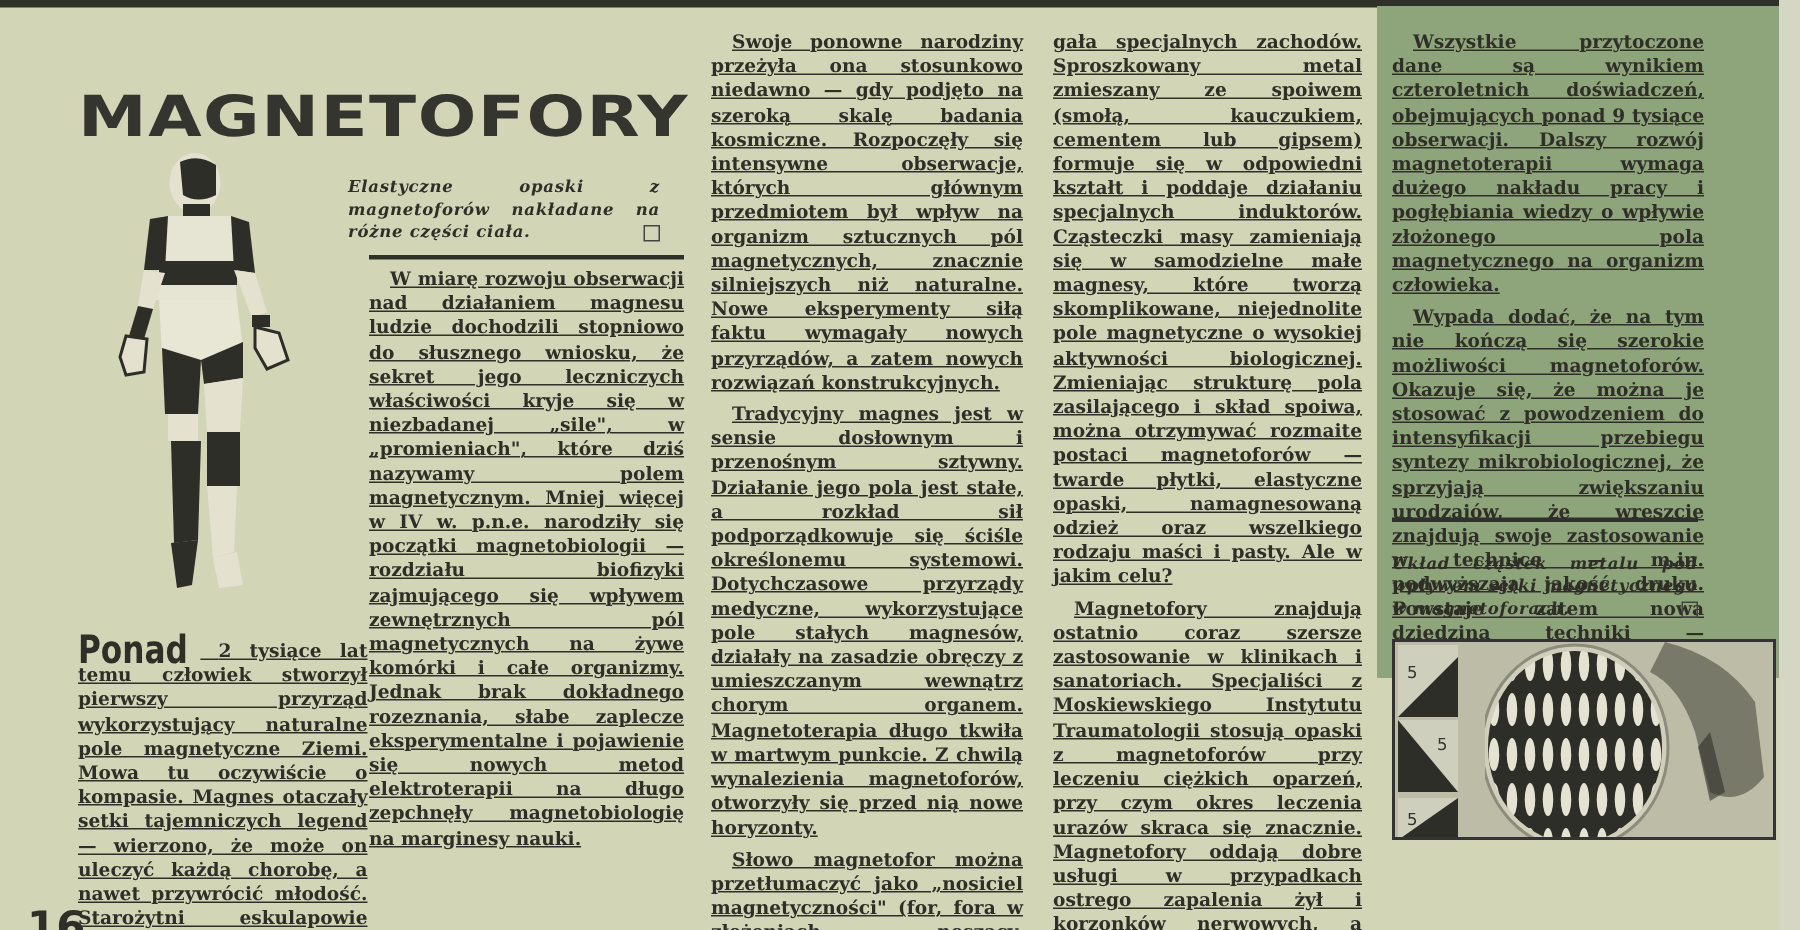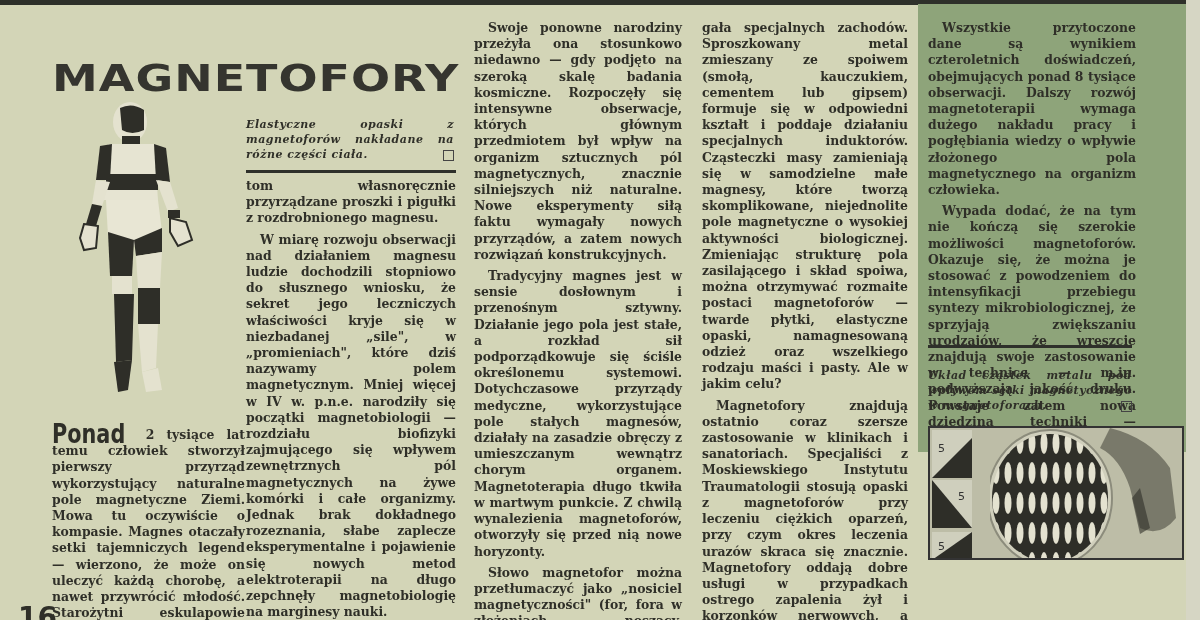--- a/index.html
+++ b/index.html
@@ -13,21 +13,21 @@
   .green-panel { position:absolute; left:918px; top:4px; width:268px; height:448px; background:#8ea47a; }
   .right-edge { position:absolute; left:1186px; top:0; width:14px; height:620px; background:#d6d6c4; }
   .title {
     position:absolute; left:52px; top:28px;
     font-family:"DejaVu Sans", sans-serif; font-weight:900; font-size:46px;
     letter-spacing:1px; color:#35352f; line-height:1; transform:scaleY(0.82); transform-origin:top left;
     text-transform:uppercase;
   }
   .figure { position:absolute; left:50px; top:100px; width:150px; height:300px; }
   .col { position:absolute; font-size:12.4px; line-height:16.2px; font-weight:bold; text-align:justify; hyphens:manual; }
-  .col p { margin:0; text-indent:14px; }
+  .col p { margin:0; text-indent:14px;text-decoration:underline; }
   .col p.noindent { text-indent:0; }
   .col p + p { margin-top:5px; }
   .caption {
     position:absolute; font-style:italic; font-weight:bold; font-size:11px; line-height:15px;
     letter-spacing:0.5px; text-align:justify;
   }
   .caption .box { display:inline-block; width:9px; height:9px; border:1px solid #444; float:right; margin-top:3px; }
   .rule { position:absolute; height:3px; background:#2e302a; }
   .dropcap { font-family:"DejaVu Sans", sans-serif; font-weight:900; font-size:26px; transform:scaleX(0.8); display:inline-block; transform-origin:left; margin-right:-10px; vertical-align:-4px; }
   .pagenum { position:absolute; left:18px; top:604px; font-family:"DejaVu Sans", sans-serif; font-weight:900; font-size:28px; line-height:1; }
@@ -83,44 +83,43 @@
   <path d="M92 272 L108 268 L112 290 L96 292 Z" fill="#e4e2cf"></path>
 </svg>
 
 <div class="col" style="left:52px; top:426px; width:193px;">
   <p class="noindent">
     <span class="dropcap">Ponad</span>
     <span>2 tysiące lat temu człowiek stworzył pierwszy przyrząd wykorzystujący naturalne pole magnetyczne Ziemi. Mowa tu oczywiście o kompasie. Magnes otaczały setki tajemniczych legend — wierzono, że może on uleczyć każdą chorobę, a nawet przywrócić młodość. Starożytni eskulapowie nieraz zalecali swoim pacjen-</span>
   </p>
 </div>
 
-<div class="caption" style="left:246px; top:117px; width:208px;">
+<div class="caption" style="left:232px; top:117px; width:208px;">
   <span>Elastyczne opaski z magnetoforów nakładane na różne części ciała.</span>
   <span class="box"></span>
 </div>
 <div class="rule" style="left:246px; top:170px; width:210px;"></div>
 
 <div class="col" style="left:246px; top:178px; width:210px;">
-  <p class="noindent">tom własnoręcznie przyrządzane proszki i pigułki z rozdrobnionego magnesu.</p>
   <p>W miarę rozwoju obserwacji nad działaniem magnesu ludzie dochodzili stopniowo do słusznego wniosku, że sekret jego leczniczych właściwości kryje się w niezbadanej „sile", w „promieniach", które dziś nazywamy polem magnetycznym. Mniej więcej w IV w. p.n.e. narodziły się początki magnetobiologii — rozdziału biofizyki zajmującego się wpływem zewnętrznych pól magnetycznych na żywe komórki i całe organizmy. Jednak brak dokładnego rozeznania, słabe zaplecze eksperymentalne i pojawienie się nowych metod elektroterapii na długo zepchnęły magnetobiologię na marginesy nauki.</p>
 </div>
 
 <div class="col" style="left:474px; top:20px; width:208px;">
   <p>Swoje ponowne narodziny przeżyła ona stosunkowo niedawno — gdy podjęto na szeroką skalę badania kosmiczne. Rozpoczęły się intensywne obserwacje, których głównym przedmiotem był wpływ na organizm sztucznych pól magnetycznych, znacznie silniejszych niż naturalne. Nowe eksperymenty siłą faktu wymagały nowych przyrządów, a zatem nowych rozwiązań konstrukcyjnych.</p>
   <p>Tradycyjny magnes jest w sensie dosłownym i przenośnym sztywny. Działanie jego pola jest stałe, a rozkład sił podporządkowuje się ściśle określonemu systemowi. Dotychczasowe przyrządy medyczne, wykorzystujące pole stałych magnesów, działały na zasadzie obręczy z umieszczanym wewnątrz chorym organem. Magnetoterapia długo tkwiła w martwym punkcie. Z chwilą wynalezienia magnetoforów, otworzyły się przed nią nowe horyzonty.</p>
   <p>Słowo magnetofor można przetłumaczyć jako „nosiciel magnetyczności" (for, fora w złożeniach — noszący, nosiciel, z greckiego phorá — noszenie). Autor wynalazku, leningradzki fizyk Aleksander Fefer, wpadł na ciekawy pomysł wykorzystania sumy pól magnetycznych wytwarzanych przez setki najdrobniejszych magnesów. Realizacja pomysłu nie wyma-</p>
 </div>
 
 <div class="col" style="left:702px; top:20px; width:206px;">
   <p class="noindent">gała specjalnych zachodów. Sproszkowany metal zmieszany ze spoiwem (smołą, kauczukiem, cementem lub gipsem) formuje się w odpowiedni kształt i poddaje działaniu specjalnych induktorów. Cząsteczki masy zamieniają się w samodzielne małe magnesy, które tworzą skomplikowane, niejednolite pole magnetyczne o wysokiej aktywności biologicznej. Zmieniając strukturę pola zasilającego i skład spoiwa, można otrzymywać rozmaite postaci magnetoforów — twarde płytki, elastyczne opaski, namagnesowaną odzież oraz wszelkiego rodzaju maści i pasty. Ale w jakim celu?</p>
   <p>Magnetofory znajdują ostatnio coraz szersze zastosowanie w klinikach i sanatoriach. Specjaliści z Moskiewskiego Instytutu Traumatologii stosują opaski z magnetoforów przy leczeniu ciężkich oparzeń, przy czym okres leczenia urazów skraca się znacznie. Magnetofory oddają dobre usługi w przypadkach ostrego zapalenia żył i korzonków nerwowych, a także w gastrologii, ginekologii, neurologii i ortopedii. Pomagają przy regulacji ciśnienia krwi, usuwają bóle serca, ponadto posiadają właściwości bakteriobójcze. Zauważono, że pole magnetyczne wywiera korzystny wpływ na zrastające się po złamaniach kości i likwiduje zaburzenie krwiobiegu.</p>
 </div>
 
 <div class="col" style="left:928px; top:20px; width:208px;">
-  <p>Wszystkie przytoczone dane są wynikiem czteroletnich doświadczeń, obejmujących ponad 8 tysiące obserwacji. Dalszy rozwój magnetoterapii wymaga dużego nakładu pracy i pogłębiania wiedzy o wpływie złożonego pola magnetycznego na organizm człowieka.</p>
+  <p>Wszystkie przytoczone dane są wynikiem czteroletnich doświadczeń, obejmujących ponad 9 tysiące obserwacji. Dalszy rozwój magnetoterapii wymaga dużego nakładu pracy i pogłębiania wiedzy o wpływie złożonego pola magnetycznego na organizm człowieka.</p>
   <p>Wypada dodać, że na tym nie kończą się szerokie możliwości magnetoforów. Okazuje się, że można je stosować z powodzeniem do intensyfikacji przebiegu syntezy mikrobiologicznej, że sprzyjają zwiększaniu urodzajów, że wreszcie znajdują swoje zastosowanie w technice — m.in. podwyższają jakość druku. Powstaje zatem nowa dziedzina techniki — inżynieria magnetoforowa.</p>
   <div class="author">(as)</div>
 </div>
 
 <div class="rule" style="left:928px; top:345px; width:204px;"></div>
 
 <div class="caption" style="left:928px; top:368px; width:204px;">
   <span>Układ cząstek metalu pod wpływem setki magnetycznego w magnetoforach.</span>
   <span class="box"></span>
 </div>

